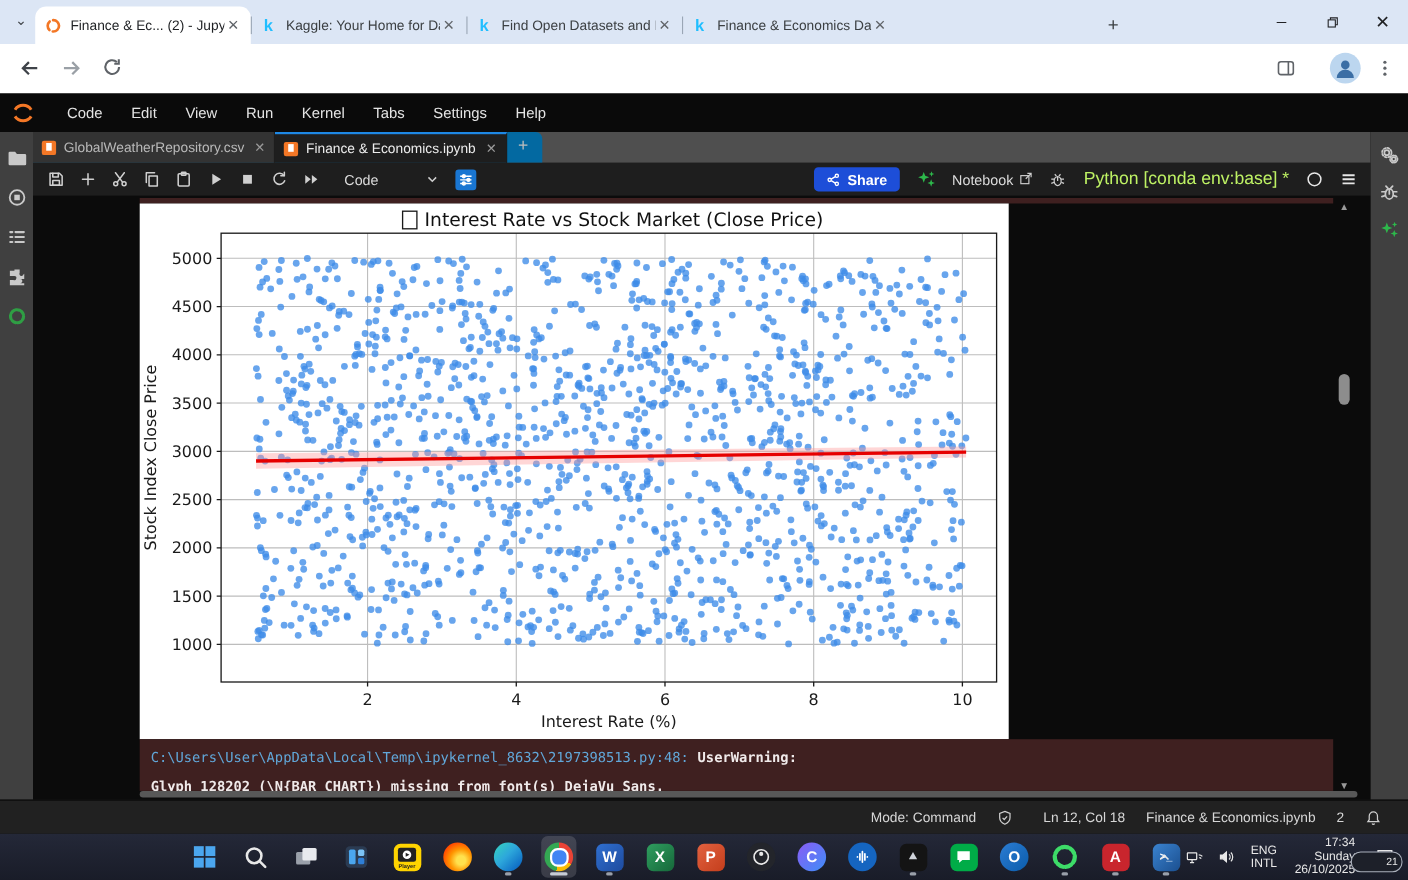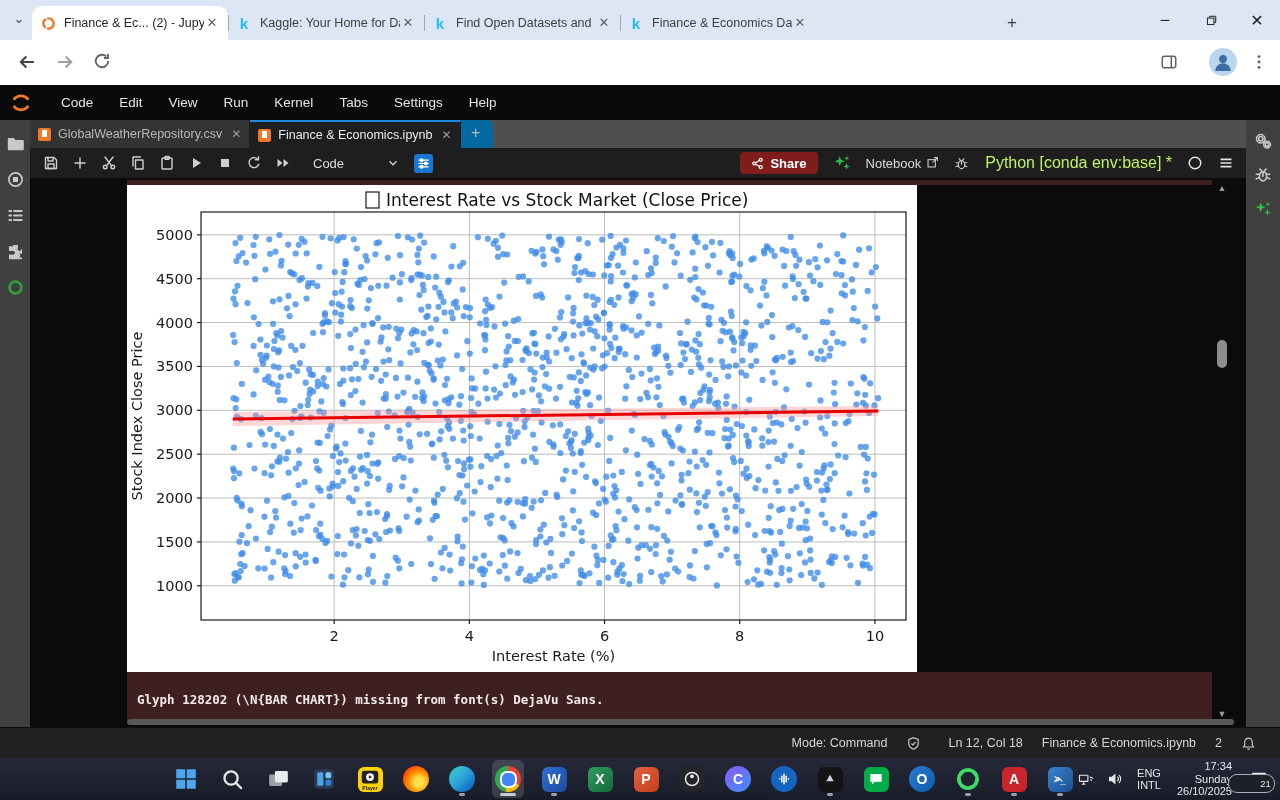--- a/index.html
+++ b/index.html
@@ -61,21 +61,21 @@
   .dtab .close{margin-left:9px;font-size:12px;color:#9a9a9a;}
   .dplus{width:30px;height:28px;color:#bdbdbd;font-size:16px;text-align:center;line-height:26px;cursor:pointer;}
   #toolbar{position:absolute;left:0;top:28px;width:1216px;height:30px;background:#1e1e1e;
     display:flex;align-items:center;color:#cfcfcf;}
   #toolbar .tb-ic{margin-left:13px;cursor:pointer;display:flex;}
   #toolbar .mode{margin-left:22px;font-size:13px;color:#dcdcdc;cursor:pointer;}
   #toolbar .chev{margin-left:42px;cursor:pointer;display:flex;}
   .sliders-box{margin-left:14px;width:19px;height:19px;background:#1976d2;border-radius:3px;
     display:flex;align-items:center;justify-content:center;cursor:pointer;}
   #toolbar .spacer{flex:1;}
-  #share-btn{display:flex;align-items:center;background:#7f1d1d;border-radius:4px;height:22px;
+  #share-btn{display:flex;align-items:center;background:#1d4ed8;border-radius:4px;height:22px;
     padding:0 11px;color:#fff;font-weight:bold;font-size:13px;cursor:pointer;}
   #share-btn svg{margin-right:6px;}
   .tb-right{margin-left:15px;display:flex;cursor:pointer;}
   .tb-right .lbl{font-size:13px;color:#dcdcdc;margin-right:5px;}
   #kernel-name{margin-left:16px;font-size:16px;color:#bef264;cursor:pointer;}
   #toolbar .last{margin-right:12px;}
 
   #content{position:absolute;left:0;top:58px;width:1216px;height:549px;background:#0b0b0b;}
   #prev-warn-strip{position:absolute;left:97px;top:2px;width:1085px;height:5px;background:#3f2020;}
   #figure{position:absolute;left:97px;top:7px;width:790px;height:487px;background:#fff;}
@@ -1956,20 +1956,21 @@
             <text x="612.7200383509107" y="456" text-anchor="middle" font-size="14.5" fill="#1a1a1a">8</text>
             <line x1="747.9069990412271" y1="435" x2="747.9069990412271" y2="439" stroke="#1a1a1a" stroke-width="1.2"></line>
             <text x="747.9069990412271" y="456" text-anchor="middle" font-size="14.5" fill="#1a1a1a">10</text>
             <text x="426.5" y="476" text-anchor="middle" font-size="14.5" fill="#1a1a1a">Interest Rate (%)</text>
             <text x="15" y="231" text-anchor="middle" font-size="14.5" fill="#1a1a1a" transform="rotate(-90 15 231)">Stock Index Close Price</text>
             <rect x="239" y="7" width="13" height="16" fill="none" stroke="#1a1a1a" stroke-width="1.2"></rect>
             <text x="259" y="20.5" font-size="17" fill="#111">Interest Rate vs Stock Market (Close Price)</text>
           </svg>
         </div>
       <div id="warnbox">
+        <div><span class="wpath">C:\Users\User\AppData\Local\Temp\ipykernel_8632\2197398513.py:48:</span><span class="wlabel">UserWarning:</span></div>
         <div class="wline2">Glyph 128202 (\N{BAR CHART}) missing from font(s) DejaVu Sans.</div>
       </div>
       <div id="vscroll">
         <div class="arr" style="top:5px;">▲</div>
         <div class="thumb"></div>
         <div class="arr" style="top:531px;">▼</div>
       </div>
       <div id="hscroll"></div>
     </div>
   </div>

